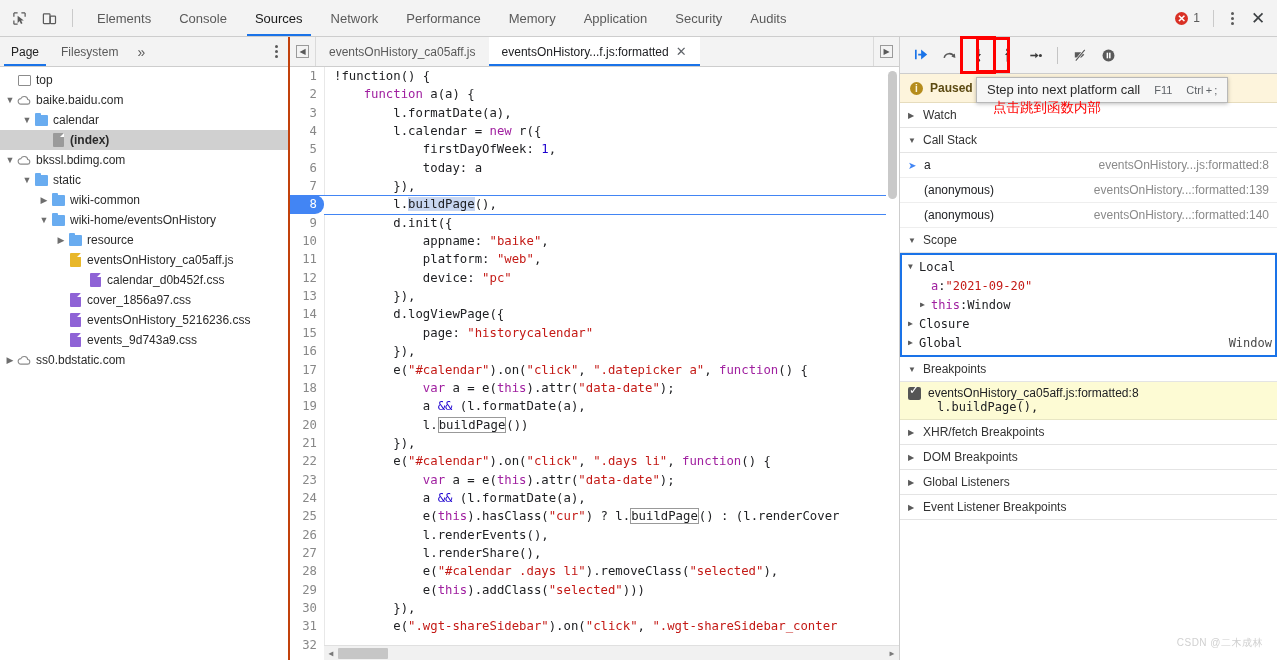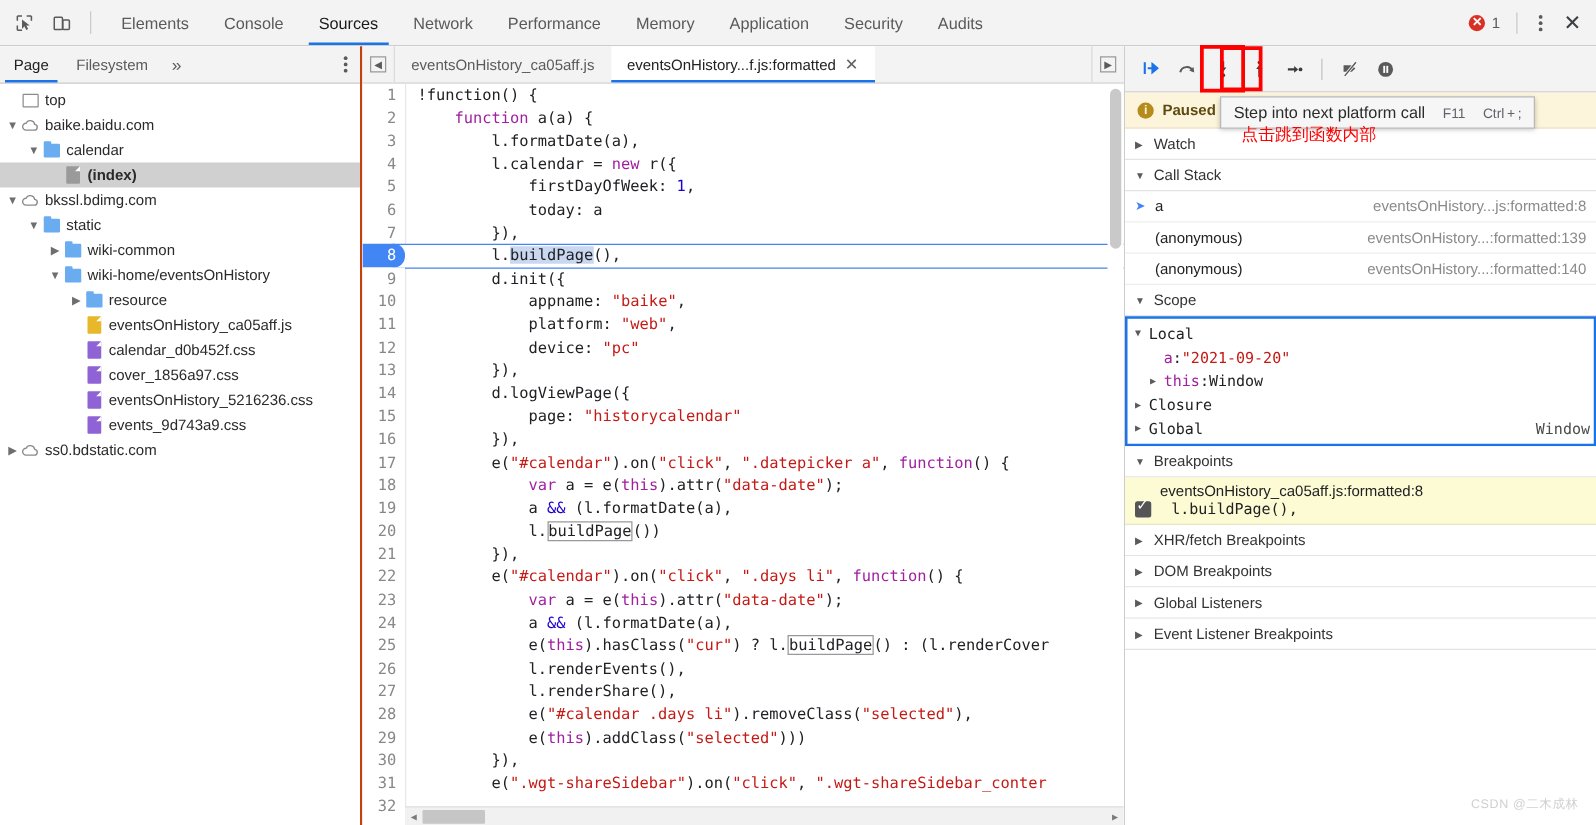--- a/index.html
+++ b/index.html
@@ -251,21 +251,21 @@
   .sc-row { height: 19px; display:flex; align-items:center; padding-left: 6px; cursor: pointer; }
   .sc-tri { width: 11px; font-size: 8px; color: #5a5a5a; }
   .sc-key { color: #a020a0; }
   .sc-plain { color: #202124; }
   .sc-val { color: #c41a16; }
   .sc-right { margin-left: auto; color: #4a4a4a; padding-right: 3px; }
 
   .bp-item {
     background: #fdfbd4; border-bottom: 1px solid #e8e6c4;
     padding: 4px 8px 5px 8px;
-    display: flex; gap: 7px; align-items: flex-end;
+    display: flex; gap: 7px; align-items: flex-start;
     cursor: pointer;
   }
   .bp-check {
     width: 13px; height: 13px; min-width: 13px; margin-top: 1px;
     background: #555; border-radius: 2px; position: relative;
   }
   .bp-check::after {
     content: "✓"; position: absolute; left: 1px; top: -3px;
     color: #fff; font-size: 12px; line-height: 13px;
   }
@@ -462,21 +462,21 @@
             </span>
             <span class="tlabel">resource</span>
           </div>
           <div class="tnode" style="padding-left: 55px;">
             <span class="tw"></span>
             <span class="ticon">
               <span class="ic-file js"></span>
             </span>
             <span class="tlabel">eventsOnHistory_ca05aff.js</span>
           </div>
-          <div class="tnode" style="padding-left: 55px;">
+          <div class="tnode" style="padding-left: 75px;">
             <span class="tw"></span>
             <span class="ticon">
               <span class="ic-file css"></span>
             </span>
             <span class="tlabel">calendar_d0b452f.css</span>
           </div>
           <div class="tnode" style="padding-left: 55px;">
             <span class="tw"></span>
             <span class="ticon">
               <span class="ic-file css"></span>

